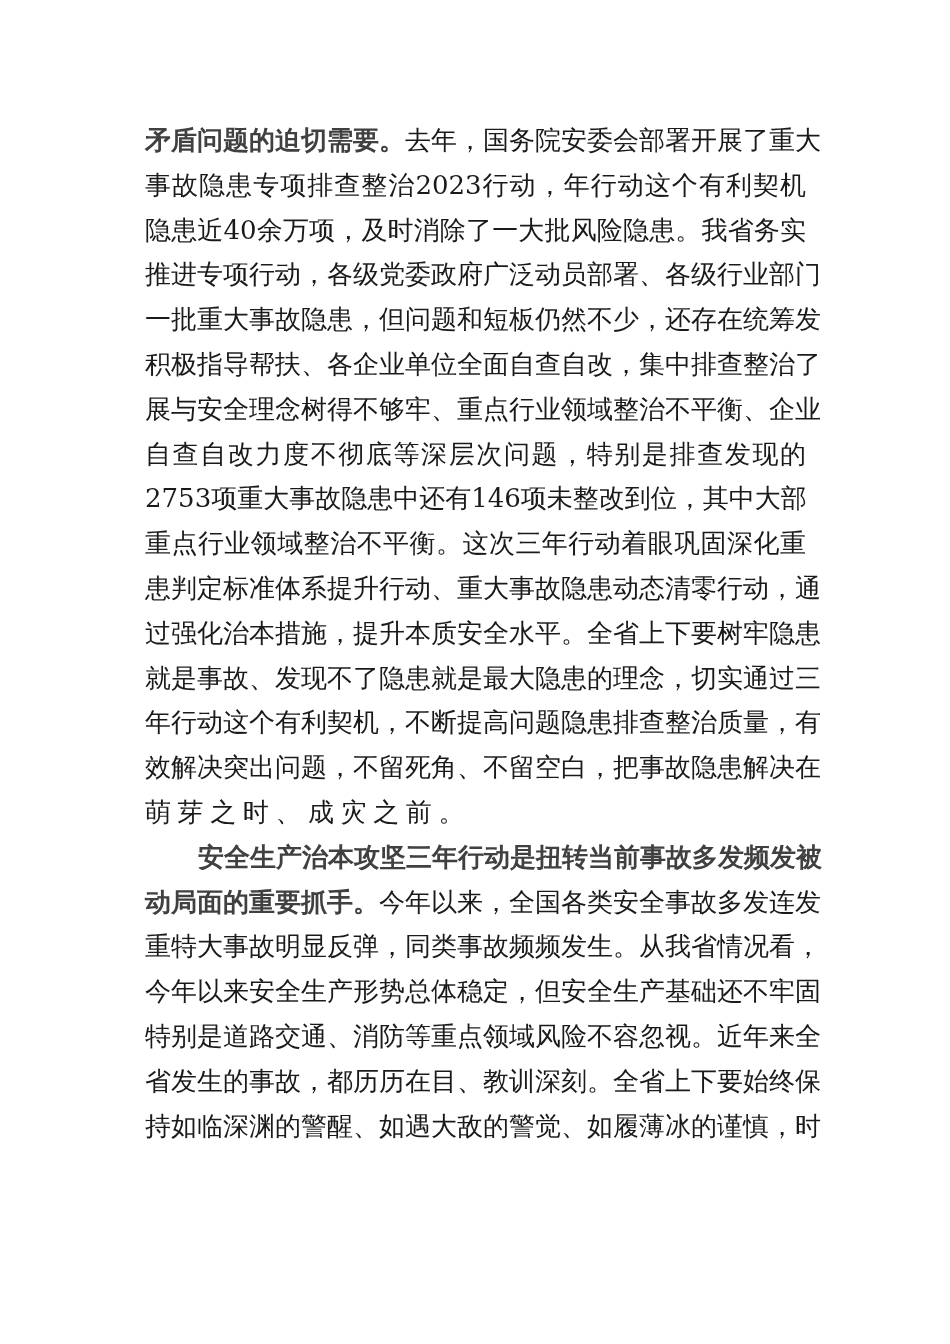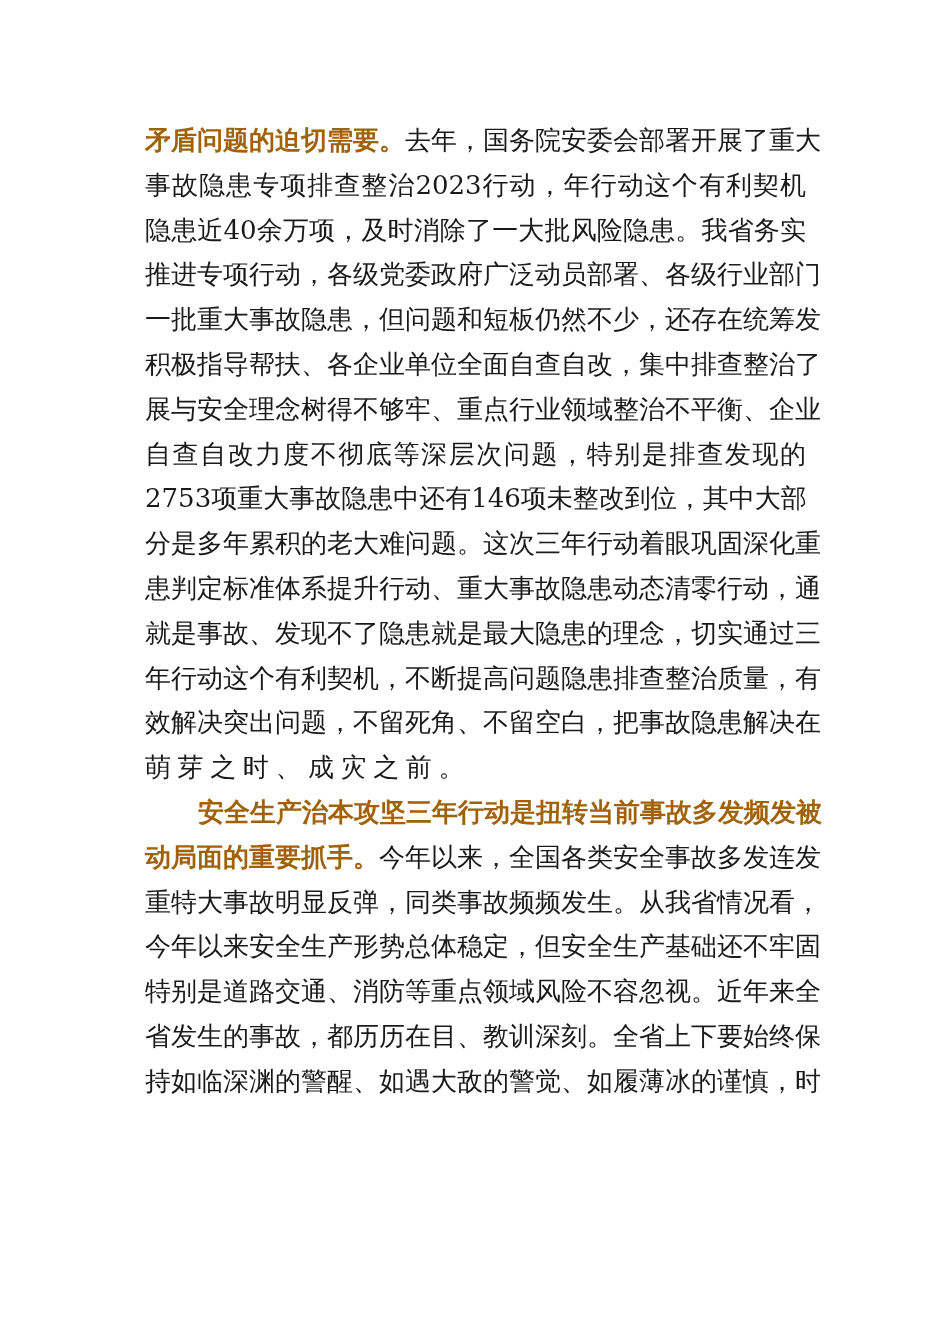--- a/index.html
+++ b/index.html
@@ -35,39 +35,40 @@
     text-align-last: left;
     text-align: center;
     letter-spacing: 6.6px;
   }
   .line.indent {
     padding-left: 53px;
   }
   .bold {
     font-family: "DejaVu Sans", "Liberation Sans", sans-serif;
     font-weight: bold;
-    color: #a16207;
+    color: #404040;
   }
 </style>
 </head>
 <body>
 
 <div class="page">
   <div class="paragraph">
     <div class="line"><span class="bold">矛盾问题的迫切需要。</span><span>去年，国务院安委会部署开展了重大</span></div>
     <div class="line"><span>事故隐患专项排查整治2023行动，年行动这个有利契机</span></div>
     <div class="line"><span>隐患近40余万项，及时消除了一大批风险隐患。我省务实</span></div>
     <div class="line"><span>推进专项行动，各级党委政府广泛动员部署、各级行业部门</span></div>
     <div class="line"><span>一批重大事故隐患，但问题和短板仍然不少，还存在统筹发</span></div>
     <div class="line"><span>积极指导帮扶、各企业单位全面自查自改，集中排查整治了</span></div>
     <div class="line"><span>展与安全理念树得不够牢、重点行业领域整治不平衡、企业</span></div>
     <div class="line"><span>自查自改力度不彻底等深层次问题，特别是排查发现的</span></div>
     <div class="line"><span>2753项重大事故隐患中还有146项未整改到位，其中大部</span></div>
-    <div class="line"><span>分是多年累积的老大难问题。这次三年行动着眼巩固深化重</span></div>
+    <div class="line"><span>重点行业领域整治不平衡。这次三年行动着眼巩固深化重</span></div>
     <div class="line"><span>患判定标准体系提升行动、重大事故隐患动态清零行动，通</span></div>
+    <div class="line"><span>过强化治本措施，提升本质安全水平。全省上下要树牢隐患</span></div>
     <div class="line"><span>就是事故、发现不了隐患就是最大隐患的理念，切实通过三</span></div>
     <div class="line"><span>年行动这个有利契机，不断提高问题隐患排查整治质量，有</span></div>
     <div class="line"><span>效解决突出问题，不留死角、不留空白，把事故隐患解决在</span></div>
     <div class="line last"><span>萌芽之时、成灾之前。</span></div>
   </div>
 
   <div class="paragraph">
     <div class="line indent"><span class="bold">安全生产治本攻坚三年行动是扭转当前事故多发频发被</span></div>
     <div class="line"><span class="bold">动局面的重要抓手。</span><span>今年以来，全国各类安全事故多发连发</span></div>
     <div class="line"><span>重特大事故明显反弹，同类事故频频发生。从我省情况看，</span></div>

